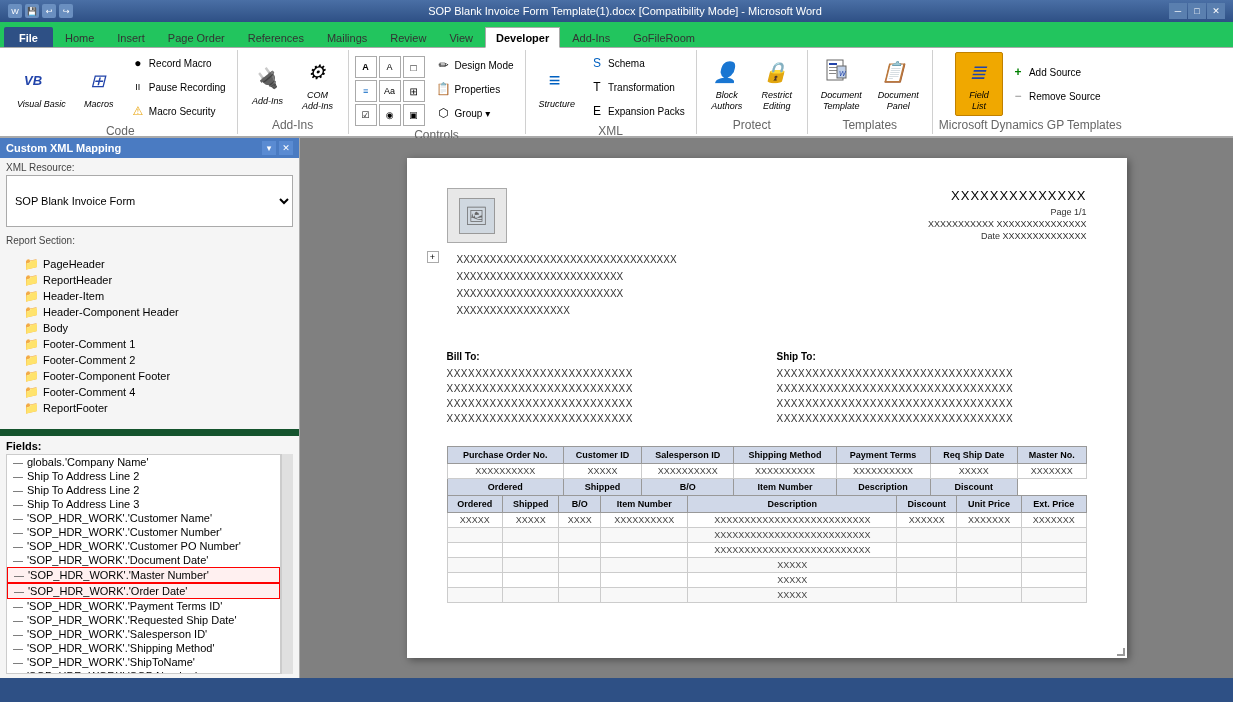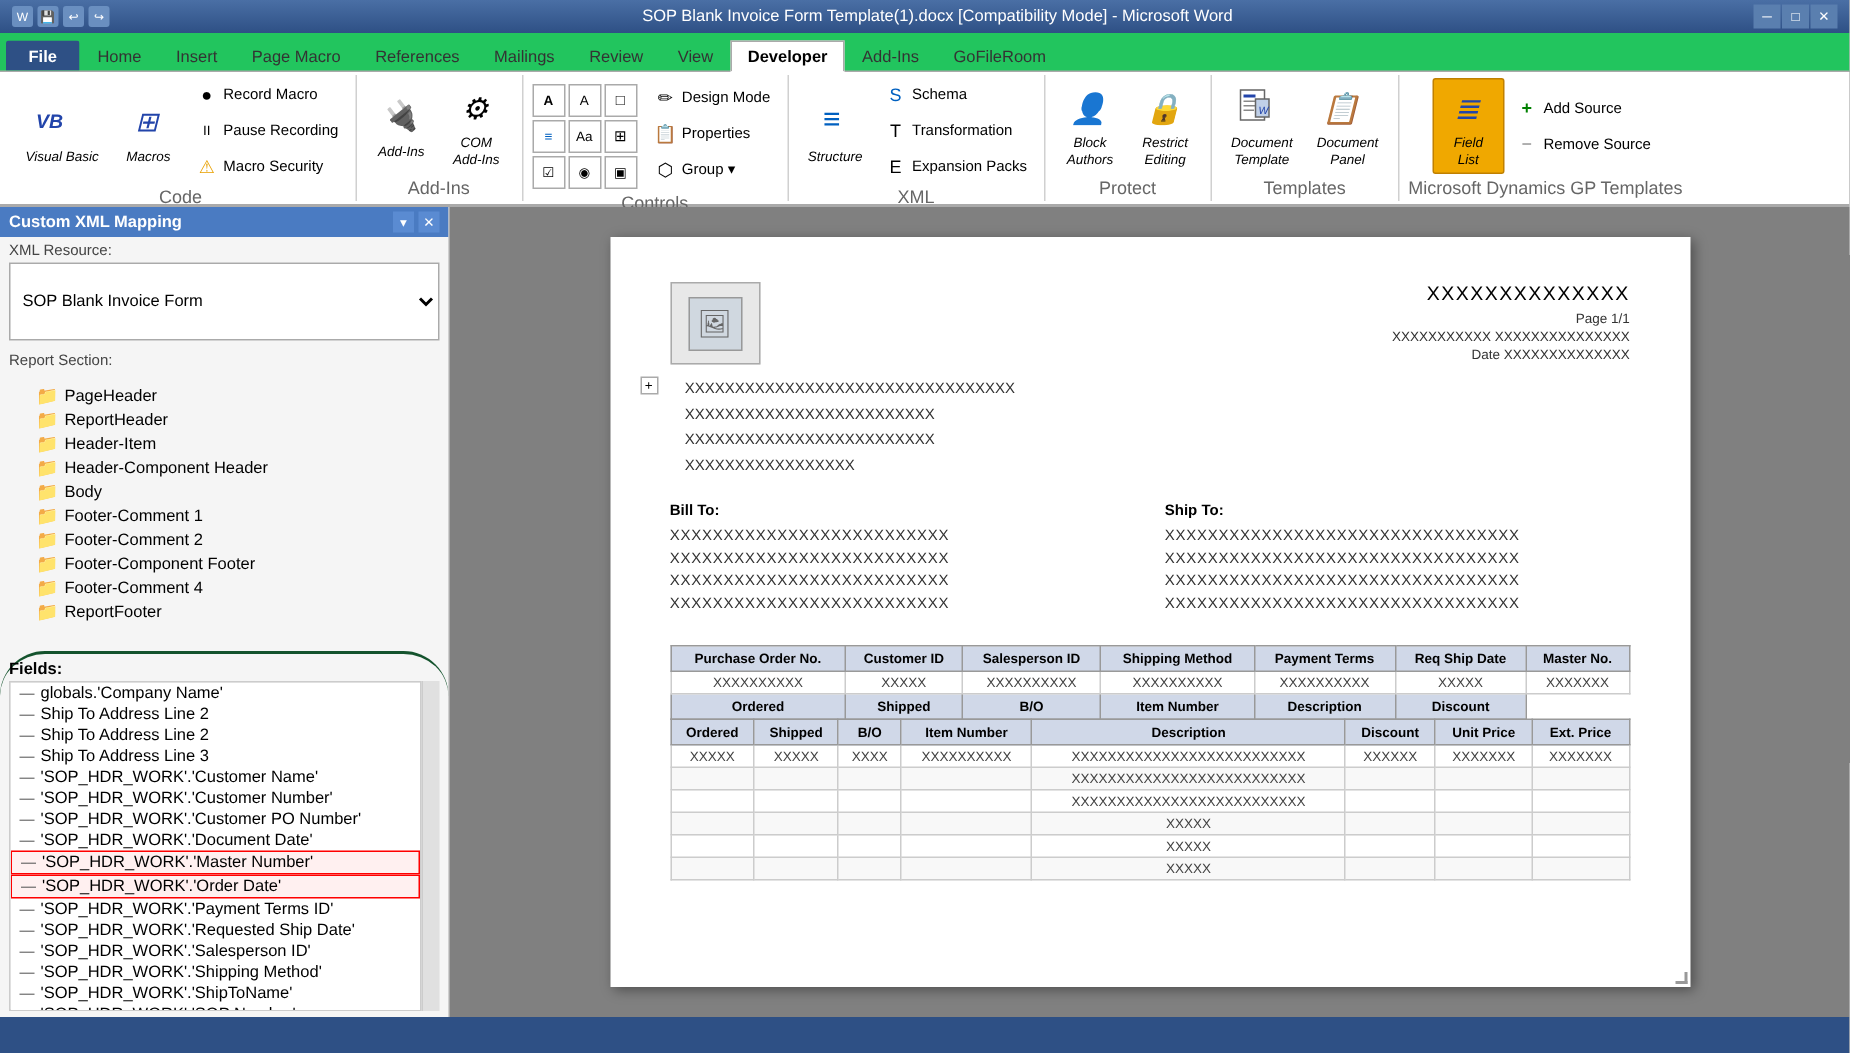--- a/index.html
+++ b/index.html
@@ -177,23 +177,22 @@
       align-items: center;
       padding: 1px 4px;
       cursor: pointer;
       border-radius: 2px;
     }
     .tree-indent { width: 16px; flex-shrink: 0; }
     .folder-icon { margin-right: 4px; font-size: 12px; }
     .tree-item-label { font-size: 11px; }
 
     .fields-section {
-      border-top: 2px solid #14532d;
+      border-top: 7px solid #14532d;
       padding: 4px 6px;
-      border-radius: 30px;
     }
     .fields-label { font-weight: bold; font-size: 11px; margin-bottom: 2px; }
     .fields-list {
       height: 220px;
       overflow-y: auto;
       border: 1px solid #ccc;
       background: white;
     }
     .field-item {
       display: flex;
@@ -261,20 +260,21 @@
       cursor: pointer;
     }
     .bill-ship-row {
       display: flex;
       gap: 20px;
       margin-top: 16px;
       font-size: 10px;
     }
     .bill-col, .ship-col {
       flex: 1;
+      margin-top: 16px;
     }
     .bill-label, .ship-label {
       font-weight: bold;
       margin-bottom: 4px;
     }
     .bill-x, .ship-x {
       color: #333;
       line-height: 1.5;
       letter-spacing: 0.5px;
     }
@@ -331,21 +331,21 @@
     <div class="title-ctrl">─</div>
     <div class="title-ctrl">□</div>
     <div class="title-ctrl">✕</div>
   </div>
 </div>
 
 <div class="ribbon-tabs">
   <div class="ribbon-tab file-tab">File</div>
   <div class="ribbon-tab">Home</div>
   <div class="ribbon-tab">Insert</div>
-  <div class="ribbon-tab">Page Macro</div>
+  <div class="ribbon-tab">Page Order</div>
   <div class="ribbon-tab">References</div>
   <div class="ribbon-tab">Mailings</div>
   <div class="ribbon-tab">Review</div>
   <div class="ribbon-tab">View</div>
   <div class="ribbon-tab active">Developer</div>
   <div class="ribbon-tab">Add-Ins</div>
   <div class="ribbon-tab">GoFileRoom</div>
 </div>
 
 <div class="ribbon">

